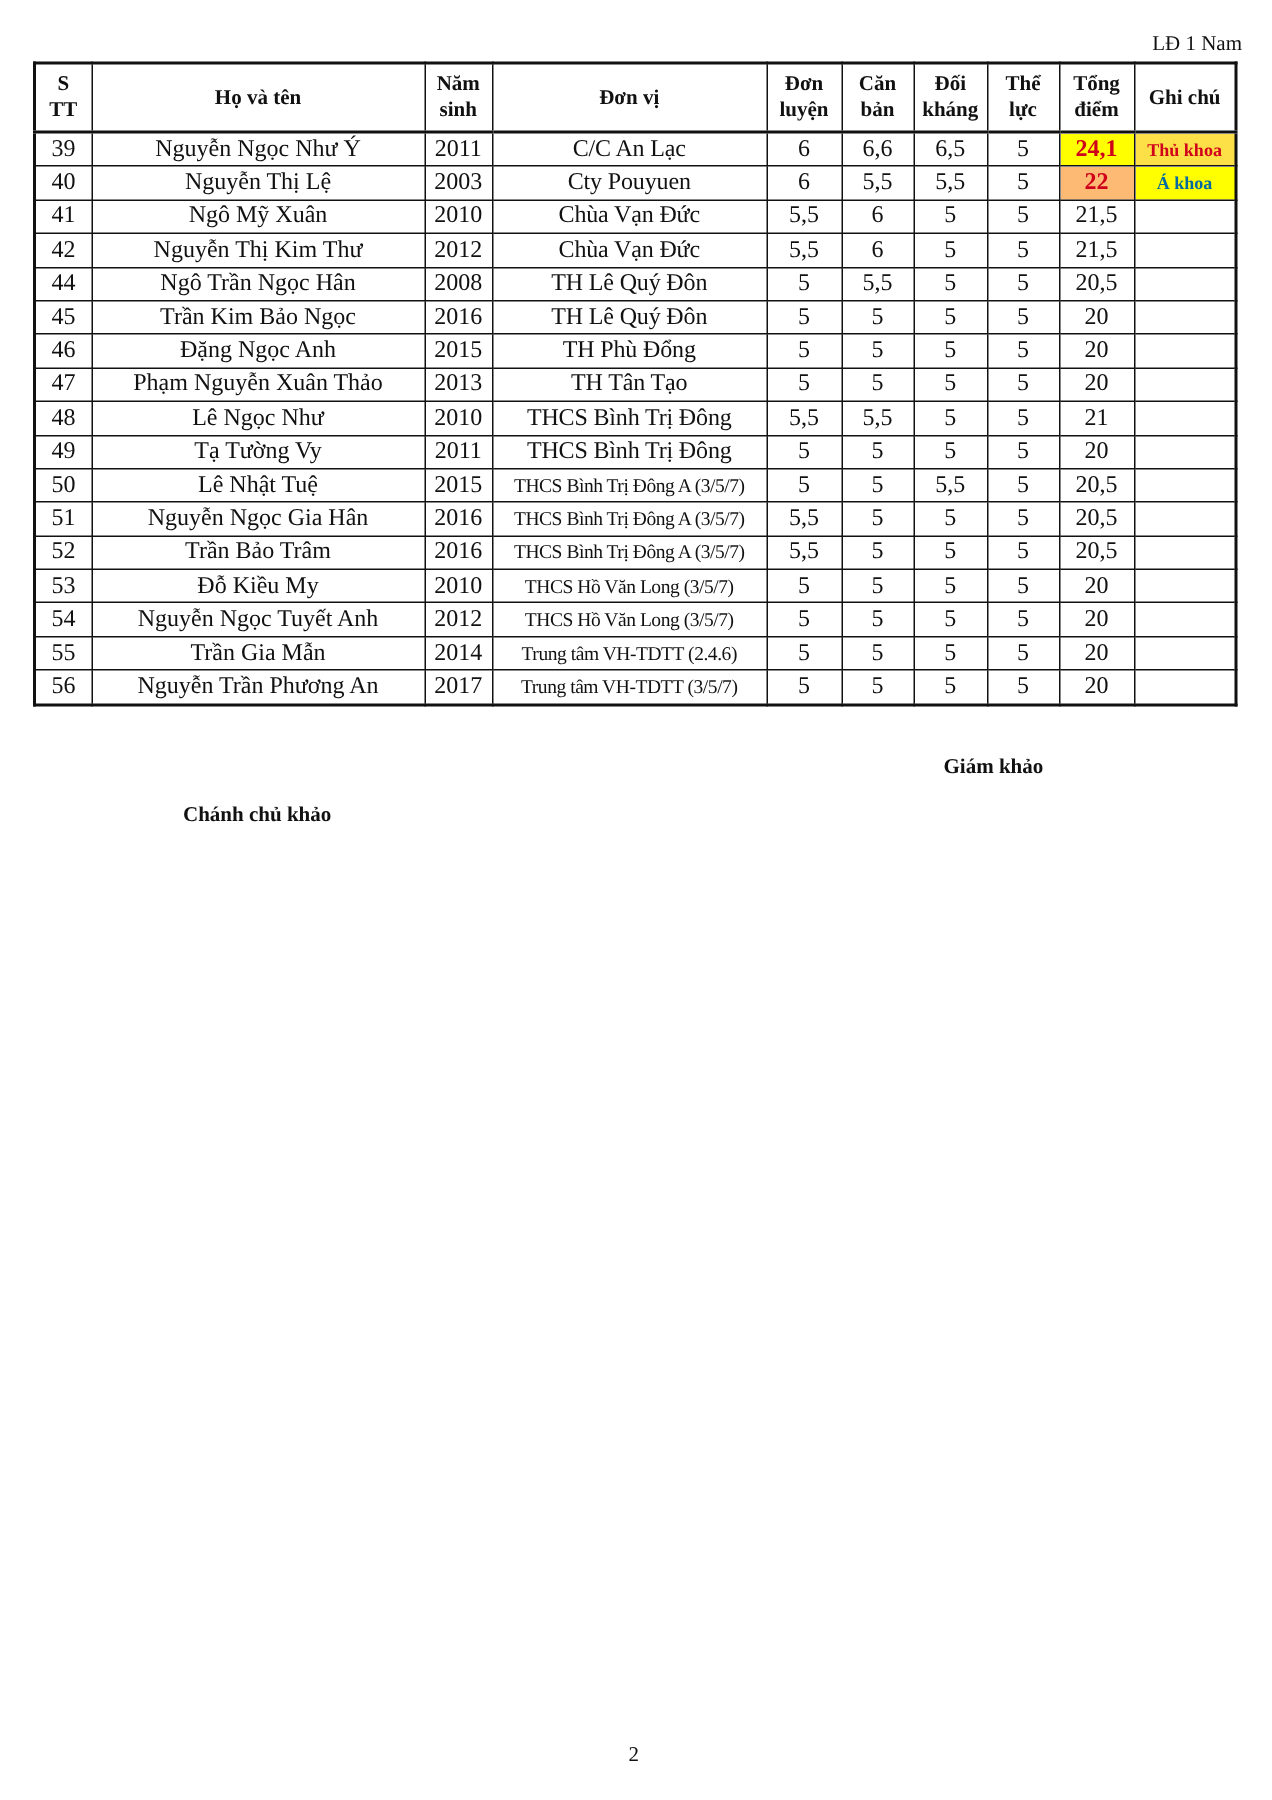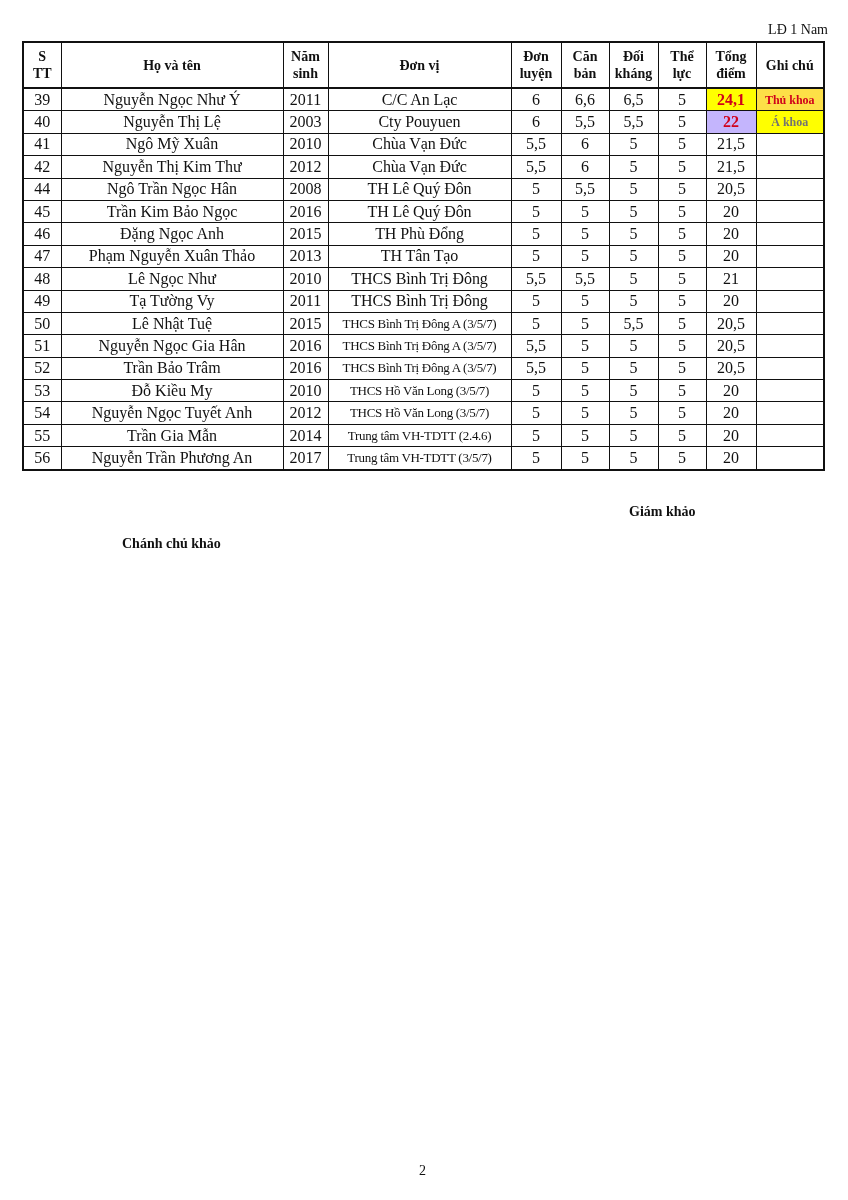--- a/index.html
+++ b/index.html
@@ -83,22 +83,22 @@
       </tr>
       <tr>
         <td>40</td>
         <td class="c-name">Nguyễn Thị Lệ</td>
         <td>2003</td>
         <td class="c-unit">Cty Pouyuen</td>
         <td>6</td>
         <td>5,5</td>
         <td>5,5</td>
         <td>5</td>
-        <td class="hl" style="background: #c4b5fd; color: rgb(208, 2, 27);">22</td>
-        <td class="hl note" style="background: rgb(255, 255, 0); color: #737373;">Á khoa</td>
+        <td class="hl" style="background: #fdba74; color: rgb(208, 2, 27);">22</td>
+        <td class="hl note" style="background: rgb(255, 255, 0); color: #0369a1;">Á khoa</td>
       </tr>
       <tr>
         <td>41</td>
         <td class="c-name">Ngô Mỹ Xuân</td>
         <td>2010</td>
         <td class="c-unit">Chùa Vạn Đức</td>
         <td>5,5</td>
         <td>6</td>
         <td>5</td>
         <td>5</td>

